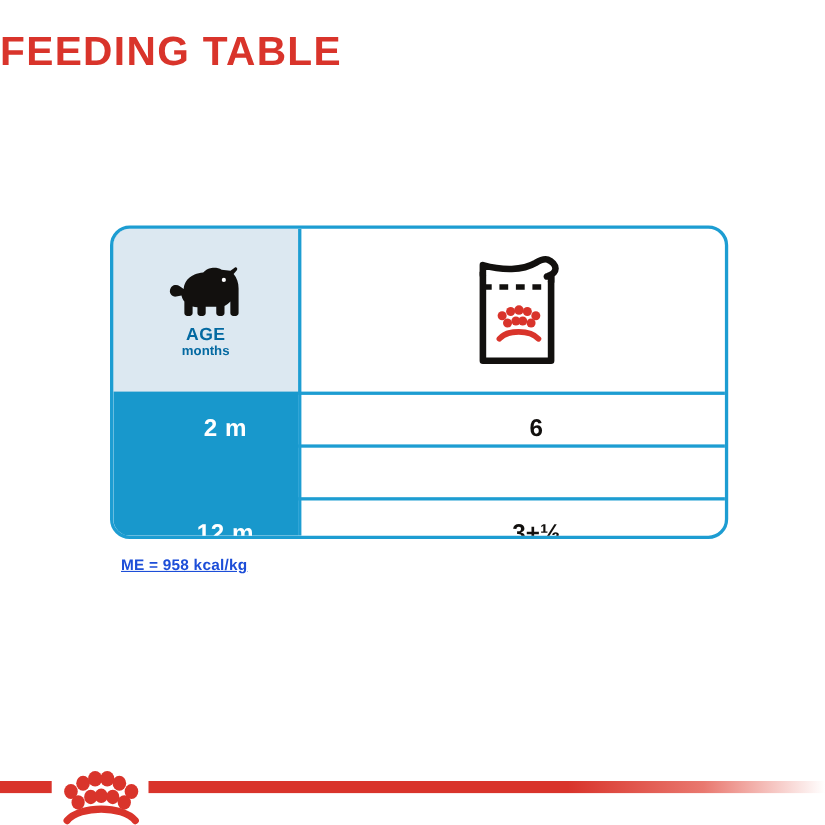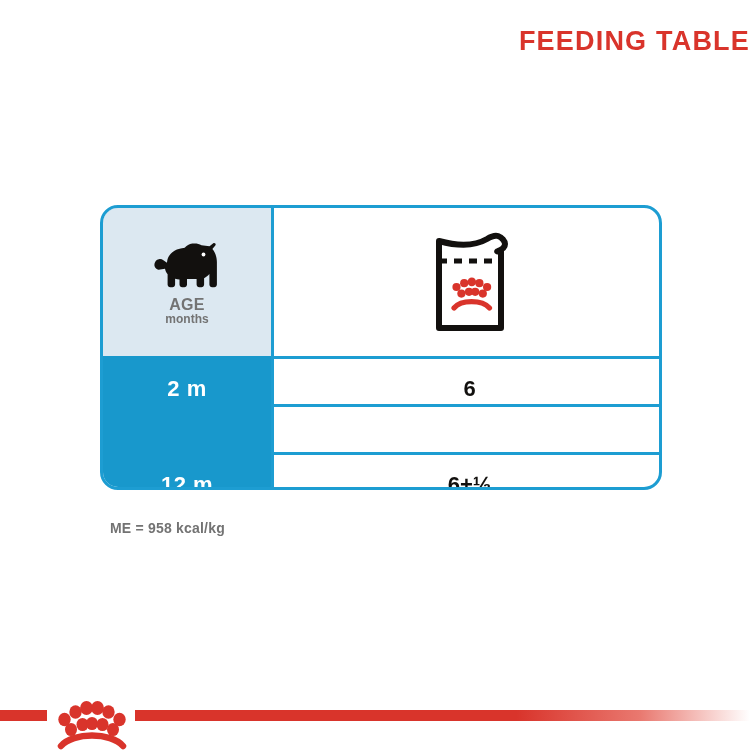--- a/index.html
+++ b/index.html
@@ -14,23 +14,23 @@
     overflow: hidden;
     position: relative;
   }
 
   
   #page-title {
     position: absolute;
     top: 26px;
     left: 0;
     width: 750px;
-    text-align: right;
+    text-align: left;
     color: #d9342b;
-    font-size: 27px;
+    font-size: 37px;
     font-weight: bold;
     letter-spacing: 1.2px;
     font-family: "Liberation Sans", sans-serif;
   }
 
   
   #feeding-table {
     position: absolute;
     left: 100px;
     top: 205px;
@@ -95,21 +95,21 @@
     align-items: center;
     justify-content: center;
   }
   .dog-icon {
     width: 72px;
     height: 50px;
     margin-bottom: 8px;
   }
   .age-label {
     text-align: center;
-    color: #737373;
+    color: #0369a1;
     font-weight: bold;
     line-height: 1.02;
   }
   .age-label .age-line1 { font-size: 16px; display: block; letter-spacing: 0.3px;}
   .age-label .age-line2 { font-size: 12px; display: block; }
 
   
   .pouch-cell {
     position: absolute;
     left: 171px;
@@ -118,21 +118,21 @@
     height: 148px;
     display: flex;
     align-items: center;
     justify-content: center;
   }
   .pouch-icon { width: 86px; height: 104px; }
 
   
   .data-row {
     position: absolute;
-    left: 0;
+    left: 18px;
     width: 562px;
     height: 59px;
   }
   .age-cell {
     position: absolute;
     left: 0;
     top: 0;
     width: 168px;
     height: 100%;
     display: flex;
@@ -154,25 +154,26 @@
     justify-content: center;
     color: #12100e;
     font-size: 22px;
     font-weight: bold;
   }
 
   
   #footnote {
     position: absolute;
     left: 110px;
-    top: 520px;
-    color: #737373;
+    top: 505px;
+    color: #1d4ed8;
     font-size: 14px;
     font-weight: bold;
     letter-spacing: 0.2px;
+    text-decoration: underline;
   }
 
   
   #brand-bar {
     position: absolute;
     left: 0;
     top: 700px;
     width: 750px;
     height: 50px;
   }
@@ -257,21 +258,21 @@
     <div class="data-row" style="top:151px;">
       <div class="age-cell">2 m</div>
       <div class="amount-cell">6</div>
     </div>
     <div class="row-divider" style="top:196px;"></div>
 
     <div class="row-divider" style="top:244px;"></div>
 
     <div class="data-row" style="top:247px;">
       <div class="age-cell">12 m</div>
-      <div class="amount-cell">6+½</div>
+      <div class="amount-cell">3+½</div>
     </div>
 
   </div>
 </div>
 
 <div id="footnote">ME = 958 kcal/kg</div>
 
 <div id="brand-bar">
   <div class="bar-left"></div>
   <div class="bar-right"></div>

